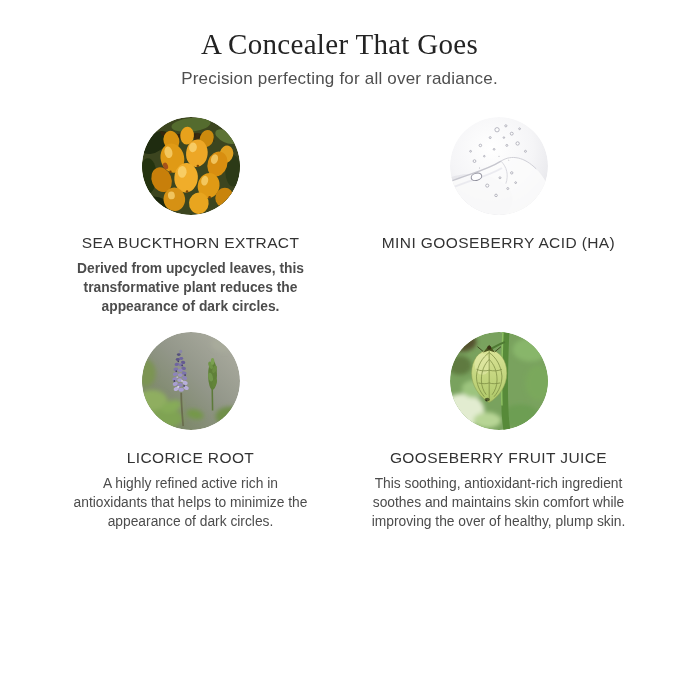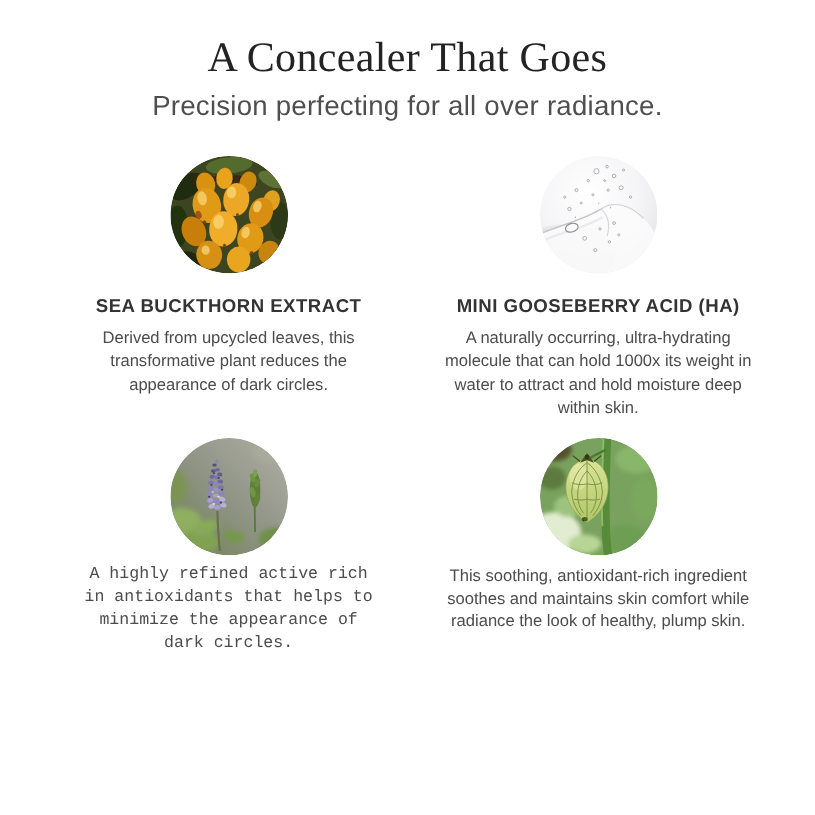--- a/index.html
+++ b/index.html
@@ -1,28 +1,28 @@
 <!DOCTYPE html>
 <html><head>
 <meta charset="utf-8">
 <style>
   html,body{margin:0;padding:0;background:#fff;}
   .page{width:679px;height:679px;background:#ffffff;position:relative;overflow:hidden;
         font-family:"Liberation Sans",sans-serif;text-align:center;}
   .title{padding-top:29px;margin:0;font-family:"Liberation Serif",serif;font-weight:400;
-         font-size:35px;line-height:1.07;color:#232323;letter-spacing:.3px;}
-  .subtitle{margin:9px 0 0;font-size:23px;color:#4f4f4f;letter-spacing:.2px;}
+         font-size:29px;line-height:1.07;color:#232323;letter-spacing:.3px;}
+  .subtitle{margin:9px 0 0;font-size:17px;color:#4f4f4f;letter-spacing:.2px;}
   .grid{margin-top:28px;display:grid;grid-template-columns:308px 308px;justify-content:center;
         row-gap:16px;padding-left:10px;}
   .ingredient{display:flex;flex-direction:column;align-items:center;}
   .circle{width:98px;height:98px;border-radius:50%;overflow:hidden;flex:0 0 auto;}
   .circle svg{display:block;width:100%;height:100%;}
-  .ing-name{margin:19px 0 0;font-size:15.5px;font-weight:700;color:#333333;letter-spacing:.4px;text-align:right;}
+  .ing-name{margin:19px 0 0;font-size:15.5px;font-weight:400;color:#333333;letter-spacing:.4px;text-align:right;}
   .ing-desc{margin:7px 0 0;font-size:13.8px;line-height:1.38;color:#4c4c4c;}
-  .w0{max-width:242px;} .w1{max-width:268px;} .w2{max-width:248px;font-family:Liberation Mono, monospace;} .w3{max-width:278px;}
+  .w0{max-width:242px;font-weight:bold;} .w1{max-width:268px;} .w2{max-width:248px;} .w3{max-width:278px;}
 </style>
 </head>
 <body>
 
 <div class="page">
 
   <header>
     <h1 class="title">
       <span>A Concealer That Goes</span><br>
     </h1>
@@ -131,21 +131,20 @@
             <ellipse cx="27" cy="61" rx="5.5" ry="3.6" transform="rotate(-16 27 61)" fill="#fdfdfe" stroke="#8f8f9c" stroke-width="1"></ellipse>
             <g fill="#8a8a96">
                 <circle cx="50" cy="40" r=".5"></circle>
                 <circle cx="30" cy="52" r=".5"></circle>
                 <circle cx="60" cy="44" r=".5"></circle>
               </g>
           </g>
         </svg>
       </div>
       <h2 class="ing-name">MINI GOOSEBERRY ACID (HA)</h2>
-      <p class="ing-desc w1">A naturally occurring, ultra-hydrating molecule that can hold 1000x its weight in water to attract and hold moisture deep within skin.</p>
     </section>
 
     <section class="ingredient">
       <div class="circle">
         <svg viewBox="0 0 100 100" aria-hidden="true">
           <defs>
             <clipPath id="c3">
                 <circle cx="50" cy="50" r="50"></circle>
               </clipPath>
             <linearGradient id="g3" x1="1" y1="0" x2="0" y2="1">
@@ -205,20 +204,21 @@
                 <circle cx="41" cy="34" r=".9" fill="#46406a"></circle>
               <circle cx="37" cy="30" r=".8" fill="#3f3a60"></circle>
                 <circle cx="43" cy="55" r=".9" fill="#46406a"></circle>
               <ellipse cx="37" cy="56" rx="1.2" ry=".8" fill="#ded9ee"></ellipse>
                 <ellipse cx="41" cy="50" rx="1.2" ry=".8" fill="#ded9ee"></ellipse>
               <ellipse cx="36" cy="46" rx="1.1" ry=".7" fill="#d5cfe8"></ellipse>
             </g>
           </g>
         </svg>
       </div>
+      <h2 class="ing-name">LICORICE ROOT</h2>
       <p class="ing-desc w2">A highly refined active rich in antioxidants that helps to minimize the appearance of dark circles.</p>
     </section>
 
     <section class="ingredient">
       <div class="circle">
         <svg viewBox="0 0 100 100" aria-hidden="true">
           <defs>
             <clipPath id="c4">
                 <circle cx="50" cy="50" r="50"></circle>
               </clipPath>
@@ -262,17 +262,18 @@
             <g stroke="#3f4a20" stroke-width="1" fill="none">
               <path d="M34,20 L28,15"></path>
                 <path d="M46,20 L52,15"></path>
             </g>
             <circle cx="40" cy="16" r="2" fill="#3c3318"></circle>
             <ellipse cx="38" cy="69" rx="2.5" ry="1.8" fill="#53602c"></ellipse>
             <circle cx="37" cy="70" r=".8" fill="#2e361a"></circle>
           </g>
         </svg>
       </div>
-      <p class="ing-desc w3">This soothing, antioxidant-rich ingredient soothes and maintains skin comfort while radiance the look of healthy, plump skin.</p>
+      <h2 class="ing-name">GOOSEBERRY FRUIT JUICE</h2>
+      <p class="ing-desc w3">This soothing, antioxidant-rich ingredient soothes and maintains skin comfort while improving the over of healthy, plump skin.</p>
     </section>
 
   </div>
 </div>
 
 </body></html>

